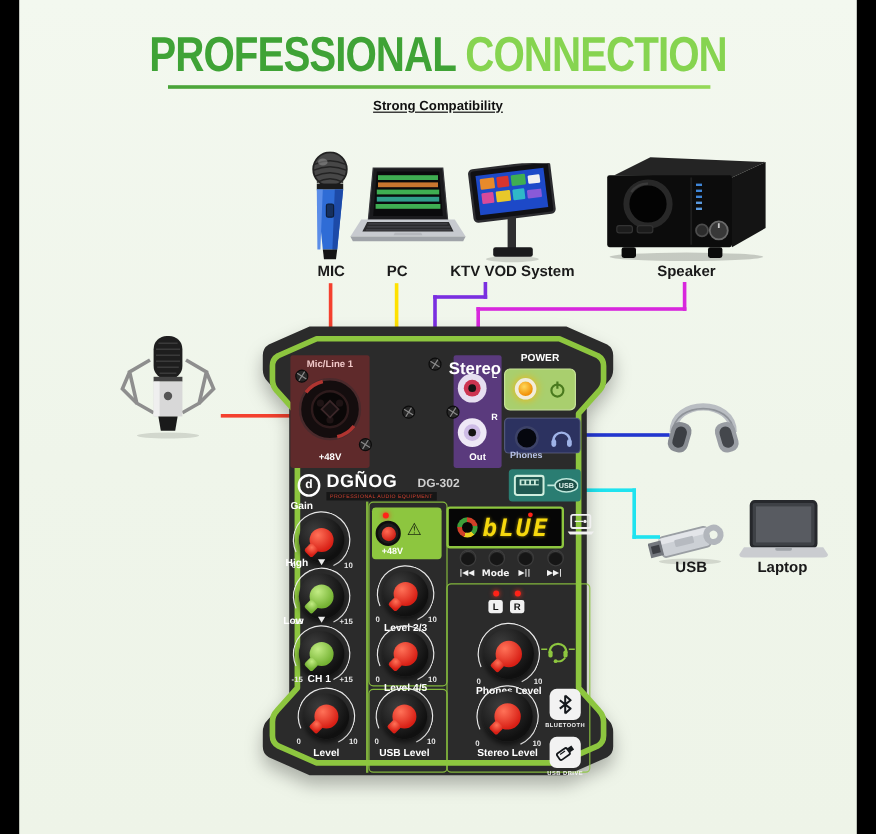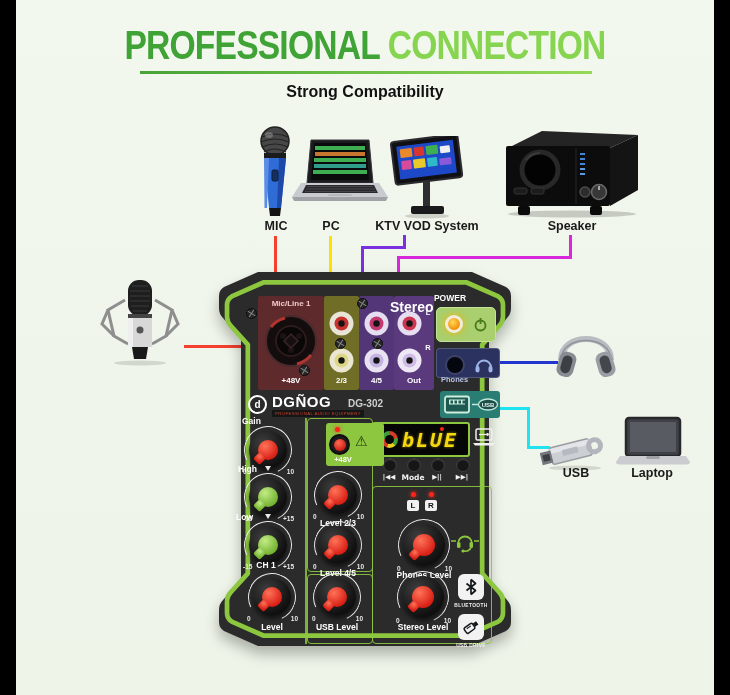--- a/index.html
+++ b/index.html
@@ -9,29 +9,29 @@
   .abs{position:absolute;}
   
   .title{position:absolute;left:0;top:22px;width:730px;text-align:center;
          font-size:41px;font-weight:bold;letter-spacing:-1px;transform:scaleX(.82);
          white-space:nowrap;}
   .title .t1{color:#3fa336;}
   .title .t2{color:#86d450;}
   .title-underline{position:absolute;left:140px;top:71px;width:452px;height:3px;
          background:linear-gradient(90deg,#48a338,#95d958);}
   .subtitle{position:absolute;left:0;top:83px;width:730px;text-align:center;
-         font-size:16px;font-weight:bold;color:#111;}
+         font-size:11px;font-weight:bold;color:#111;text-decoration:underline;}
   
   .dev-label{position:absolute;font-size:12.5px;font-weight:bold;color:#1a1a1a;text-align:center;}
   
   .wire{position:absolute;}
   
   #mixer{position:absolute;left:196px;top:260px;width:320px;height:400px;}
   .panel-label{position:absolute;font-weight:bold;color:#fff;text-align:center;}
-  .sect{position:absolute;border-radius:2px;margin-left:16px;}
+  .sect{position:absolute;border-radius:2px;}
   .knob{position:absolute;width:42px;height:42px;}
   .knob.big{width:46px;height:46px;}
   .knob::before{content:'';position:absolute;inset:-3px;border-radius:50%;
      border:1.5px solid #e9e9e9;border-bottom-color:transparent;transform:rotate(20deg);}
   .knob .body{position:absolute;inset:2px;border-radius:50%;
      background:radial-gradient(circle at 35% 30%,#3d3d3d,#101010 70%);
      box-shadow:0 3px 4px rgba(0,0,0,.55);}
   .knob .cap{position:absolute;inset:11px;border-radius:50%;}
   .knob.big .cap{inset:12px;}
   .knob.redk .cap{background:radial-gradient(circle at 35% 30%,#ff7258,#d81f15 72%);}
@@ -232,46 +232,20 @@
         <circle cx="26" cy="26" r="25" fill="#140d0e" stroke="#4a2a2c" stroke-width="2"></circle>
         <path d="M6,12 A25,25 0 0 1 20,3" stroke="#b03430" stroke-width="3" fill="none"></path>
         <path d="M46,40 A25,25 0 0 1 32,49" stroke="#b03430" stroke-width="3" fill="none"></path>
         <circle cx="26" cy="26" r="15" fill="#0a0707" stroke="#2e1b1c" stroke-width="2"></circle>
         <circle cx="18" cy="21" r="3" fill="#1e1314"></circle>
         <circle cx="34" cy="21" r="3" fill="#1e1314"></circle>
         <circle cx="26" cy="35" r="3" fill="#1e1314"></circle>
         <path d="M26,19 L33,26 L26,33 L19,26 Z" fill="#171011" stroke="#3a2628" stroke-width="1.5"></path>
       </svg>
     </div>
-    <div class="sect" style="left:112px;top:36px;width:35px;height:94px;background:#6f6d26">
-      <div class="panel-label" style="left:0;top:80px;width:35px;font-size:8px">2/3</div>
-      <svg style="position:absolute;left:4px;top:14px" width="27" height="27" viewBox="0 0 27 27">
-          <circle cx="13.5" cy="13.5" r="12" fill="#e8e4d8"></circle>
-          <circle cx="13.5" cy="13.5" r="7" fill="#c8322e"></circle>
-          <circle cx="13.5" cy="13.5" r="3.2" fill="#141414"></circle>
-        </svg>
-      <svg style="position:absolute;left:4px;top:51px" width="27" height="27" viewBox="0 0 27 27">
-          <circle cx="13.5" cy="13.5" r="12" fill="#eae6d2"></circle>
-          <circle cx="13.5" cy="13.5" r="7" fill="#ddd684"></circle>
-          <circle cx="13.5" cy="13.5" r="3.2" fill="#141414"></circle>
-        </svg>
-    </div>
-    <div class="sect" style="left:147px;top:36px;width:35px;height:94px;background:#533677">
-      <div class="panel-label" style="left:0;top:80px;width:35px;font-size:8px">4/5</div>
-      <svg style="position:absolute;left:4px;top:14px" width="27" height="27" viewBox="0 0 27 27">
-          <circle cx="13.5" cy="13.5" r="12" fill="#e4def0"></circle>
-          <circle cx="13.5" cy="13.5" r="7" fill="#c43a6e"></circle>
-          <circle cx="13.5" cy="13.5" r="3.2" fill="#141414"></circle>
-        </svg>
-      <svg style="position:absolute;left:4px;top:51px" width="27" height="27" viewBox="0 0 27 27">
-          <circle cx="13.5" cy="13.5" r="12" fill="#e8e2f2"></circle>
-          <circle cx="13.5" cy="13.5" r="7" fill="#c4b2e2"></circle>
-          <circle cx="13.5" cy="13.5" r="3.2" fill="#141414"></circle>
-        </svg>
-    </div>
     <div class="sect" style="left:182px;top:36px;width:40px;height:94px;background:#5a3a7d">
       <div class="panel-label" style="left:-4px;top:3px;width:40px;font-size:14px">Stereo</div>
       <div class="panel-label" style="left:29px;top:12px;width:10px;font-size:7.5px">L</div>
       <div class="panel-label" style="left:29px;top:47px;width:10px;font-size:7.5px">R</div>
       <div class="panel-label" style="left:0;top:80px;width:40px;font-size:8px">Out</div>
       <svg style="position:absolute;left:2px;top:14px" width="27" height="27" viewBox="0 0 27 27">
           <circle cx="13.5" cy="13.5" r="12" fill="#e6def0"></circle>
           <circle cx="13.5" cy="13.5" r="7" fill="#cc3450"></circle>
           <circle cx="13.5" cy="13.5" r="3.2" fill="#141414"></circle>
         </svg>

